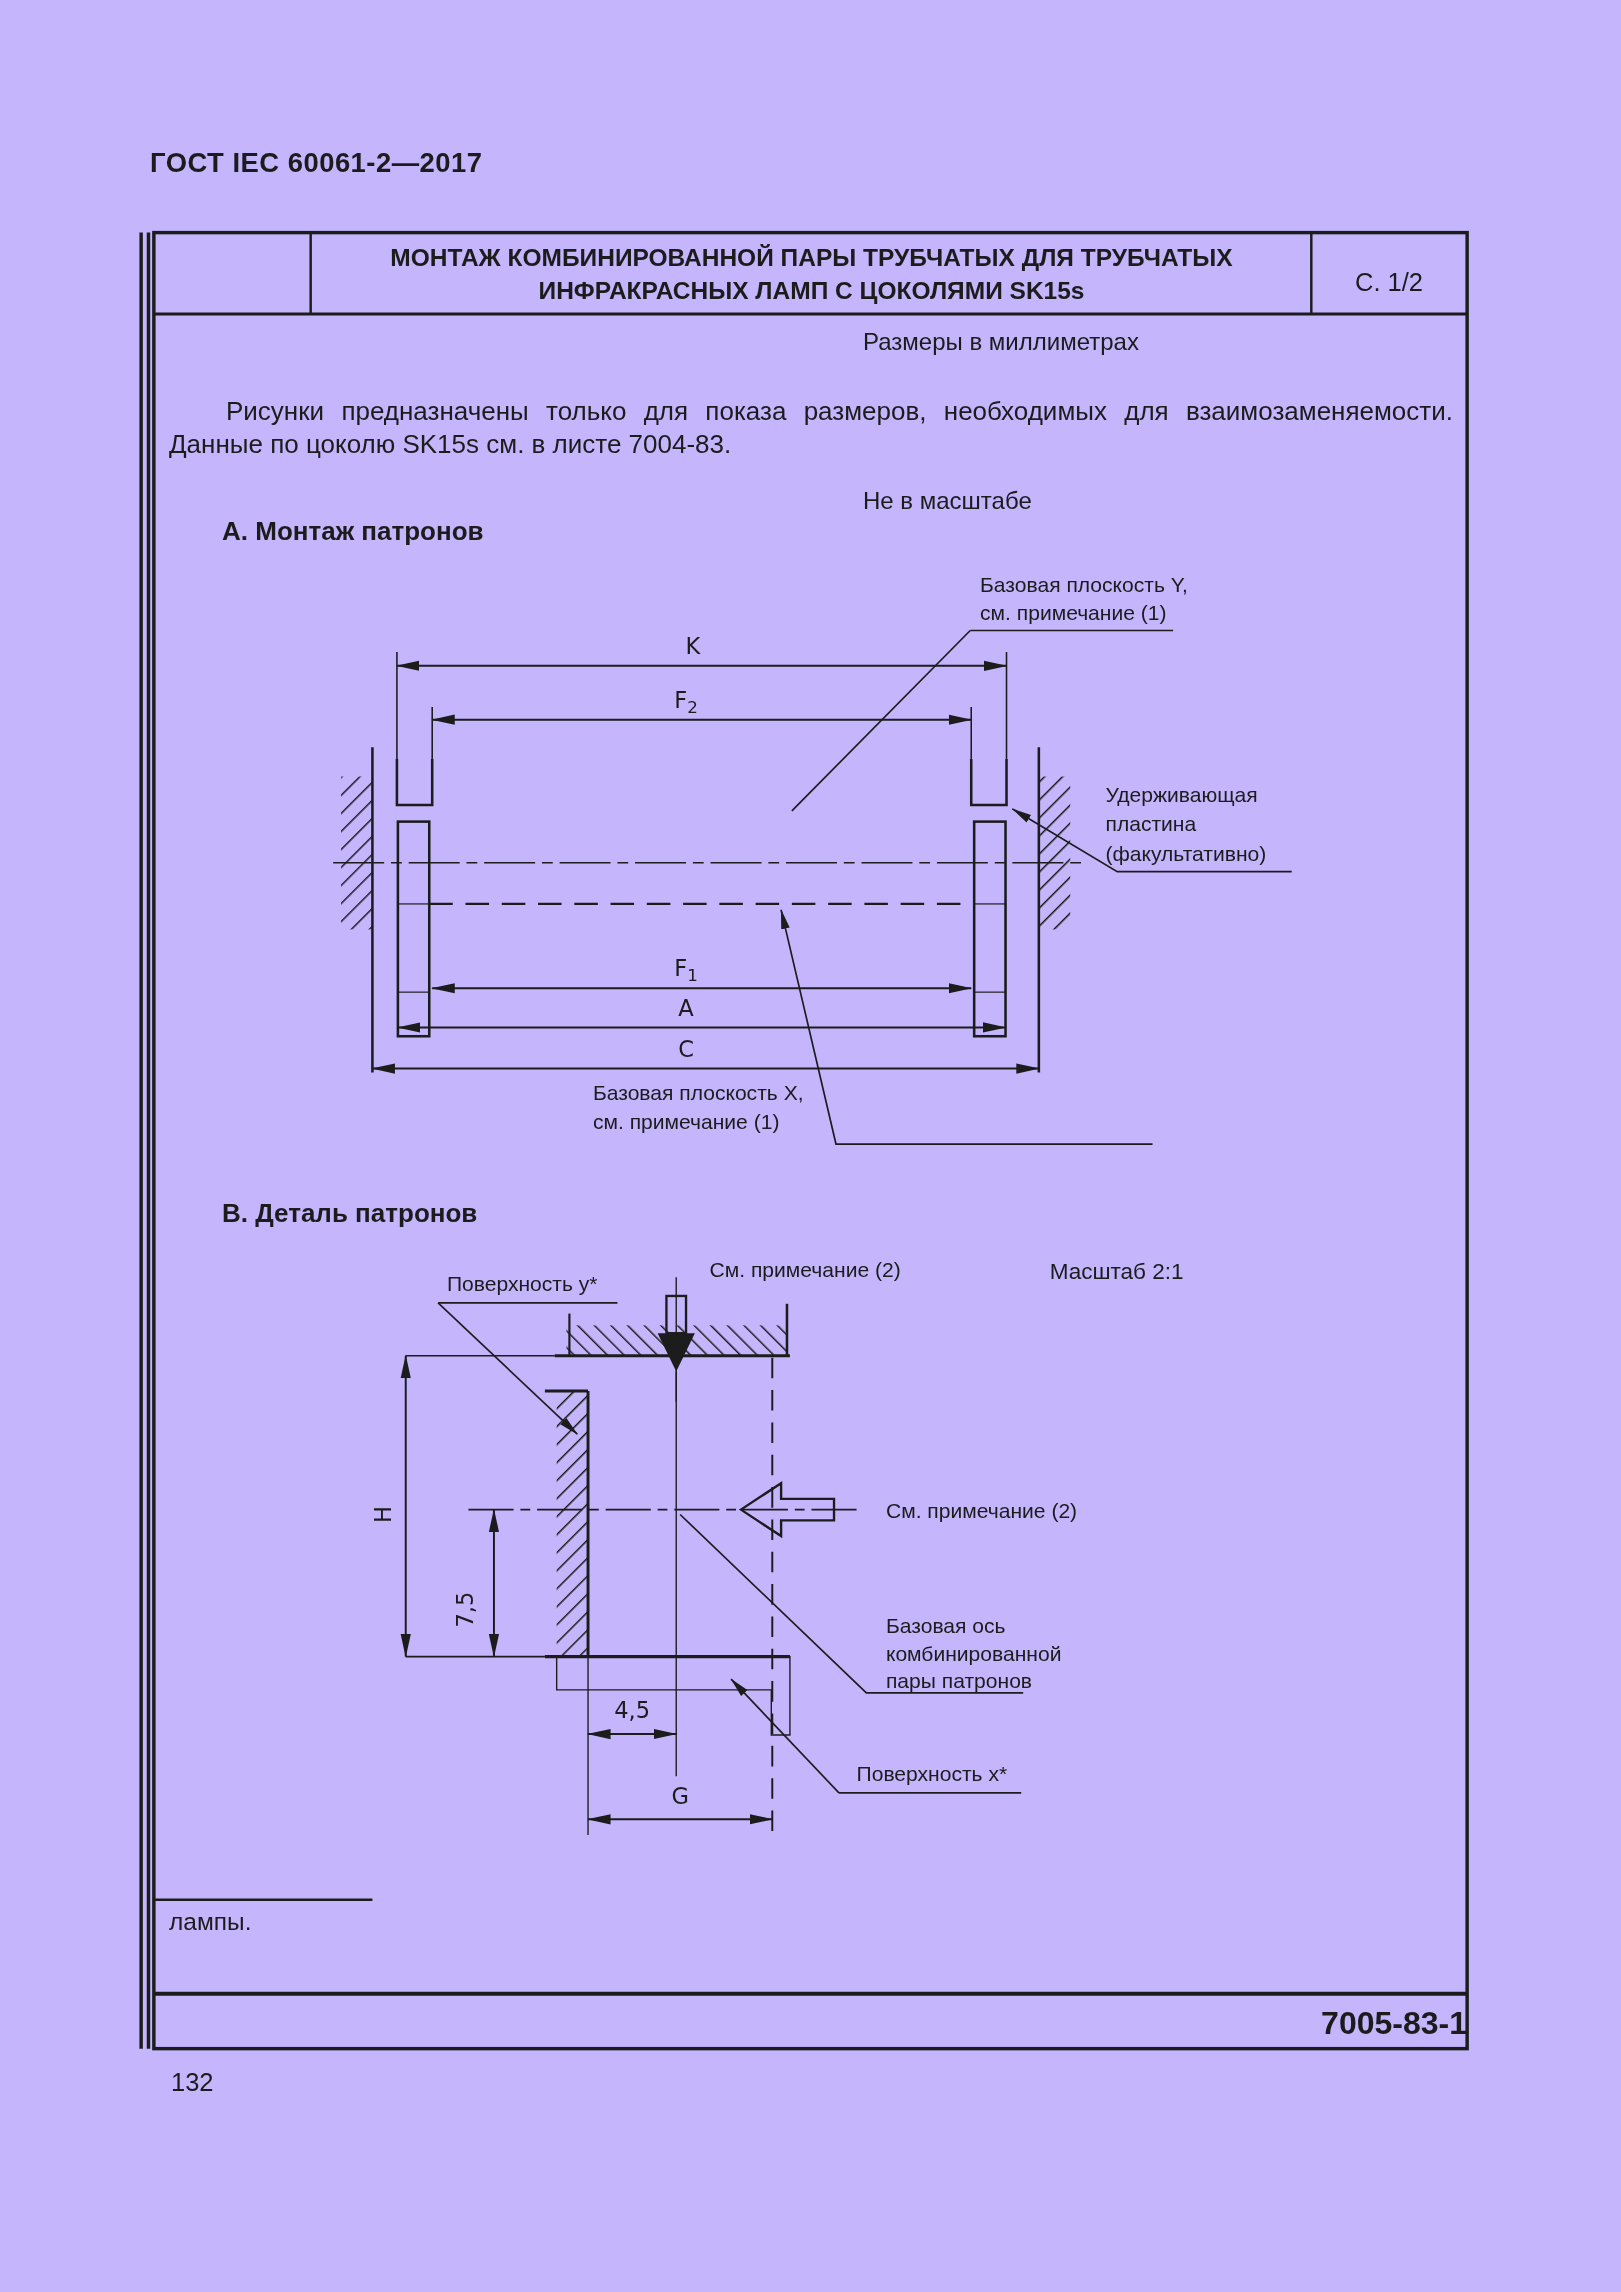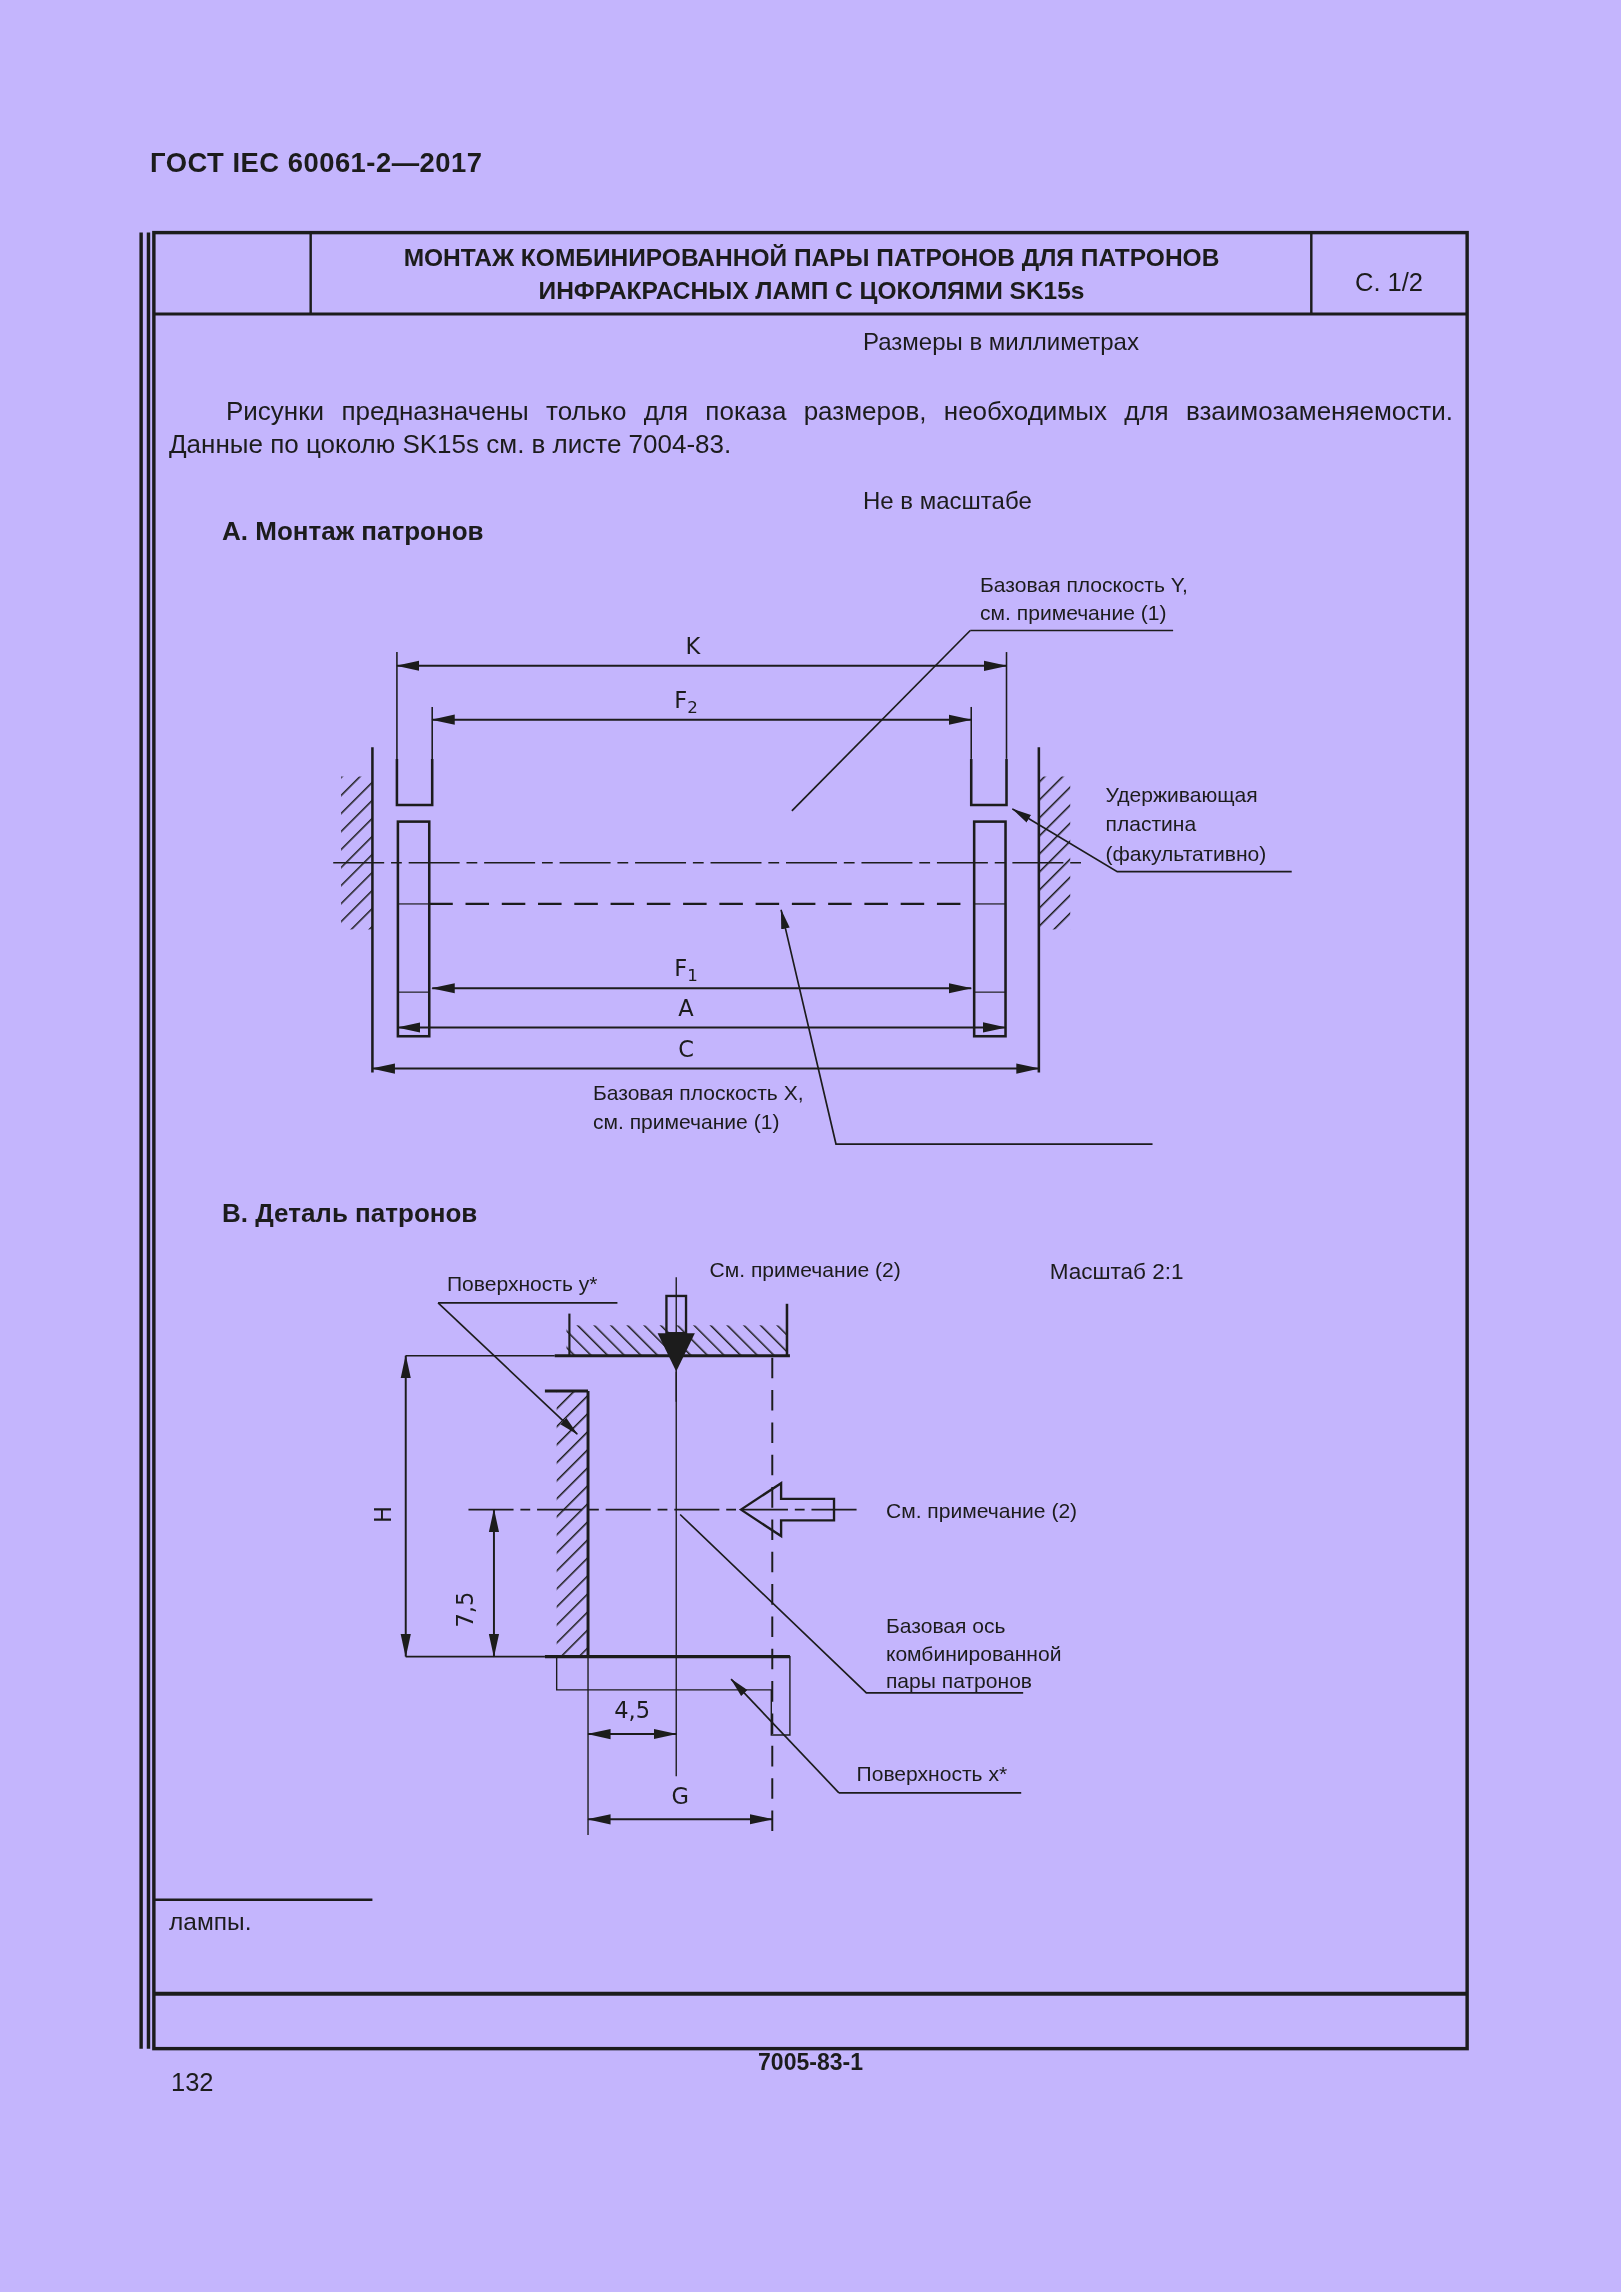--- a/index.html
+++ b/index.html
@@ -17,21 +17,21 @@
   .page-cell{left:1314px;top:268px;width:150px;text-align:center;font-size:25.5px;}
   .units-note{left:863px;top:328px;width:589px;font-size:24px;}
   .intro{left:169px;top:395px;width:1284px;font-size:26px;line-height:33px;}
   .intro .l1{text-align:justify;text-align-last:justify;text-indent:57px;}
   .scale-note{left:863px;top:487px;width:589px;text-align:left;font-size:24px;}
   .section-h{font-size:26px;font-weight:bold;}
   .sec-a{left:222px;top:516px;}
   .sec-b{left:222px;top:1198px;}
   .footnote{left:169px;top:1905px;width:1286px;font-size:24.5px;line-height:33px;}
   .footnote .l1{text-align:justify;text-align-last:justify;text-indent:55px;}
-  .footer-code{left:154px;top:2005px;width:1313px;text-align:center;font-size:23px;font-weight:bold;margin-top:44px;}
+  .footer-code{left:154px;top:2005px;width:1313px;text-align:right;font-size:32px;font-weight:bold;}
   .page-num{left:171px;top:2068px;font-size:25.5px;}
   svg{position:absolute;left:0;top:0;}
   svg text{font-family:"Liberation Sans",sans-serif;fill:#1c1c1c;font-size:21.5px;}
   svg text.dim{font-size:23px;font-family:"DejaVu Sans","Liberation Sans",sans-serif;}
   svg text.scale{font-size:23px;}
   .ln{stroke:#1c1c1c;fill:none;}
 </style>
 </head>
 <body>
 
@@ -200,21 +200,21 @@
 
       <g>
         <text x="874" y="1817">Поверхность x*</text>
         <line class="ln" x1="856" y1="1829" x2="1042" y2="1829" stroke-width="1.7"></line>
         <line class="ln" x1="856" y1="1829" x2="746" y2="1713" stroke-width="1.7" marker-end="url(#arr)"></line>
       </g>
     </g>
   </svg>
 
   <div class="abs title-block">
-    <div>МОНТАЖ КОМБИНИРОВАННОЙ ПАРЫ ПАТРОНОВ ДЛЯ ПАТРОНОВ</div>
+    <div>МОНТАЖ КОМБИНИРОВАННОЙ ПАРЫ ТРУБЧАТЫХ ДЛЯ ТРУБЧАТЫХ</div>
     <div>ИНФРАКРАСНЫХ ЛАМП С ЦОКОЛЯМИ SK15s</div>
   </div>
   <div class="abs page-cell">С. 1/2</div>
   <div class="abs units-note">Размеры в миллиметрах</div>
 
   <div class="abs intro">
     <div class="l1">Рисунки предназначены только для показа размеров, необходимых для взаимозаменяемости.</div>
     <div class="l2">Данные по цоколю SK15s см. в листе 7004-83.</div>
   </div>
 

